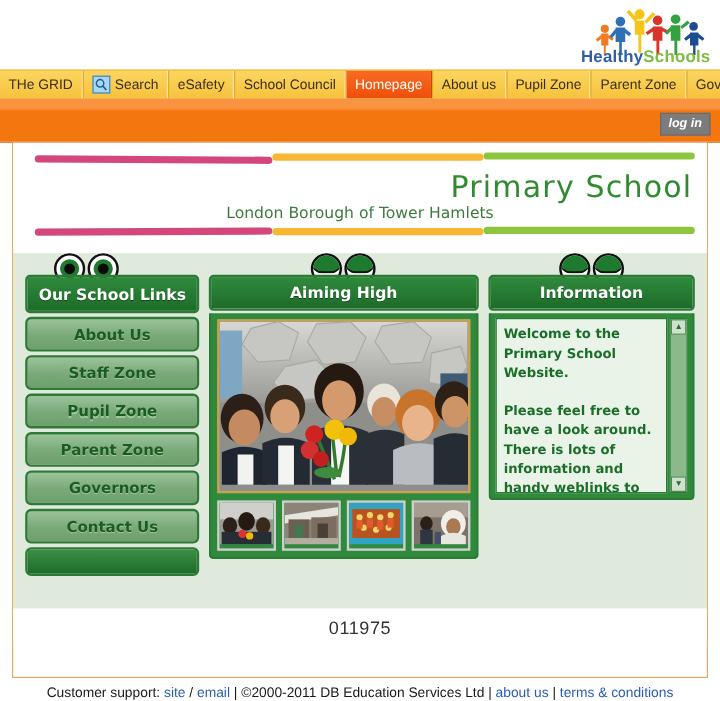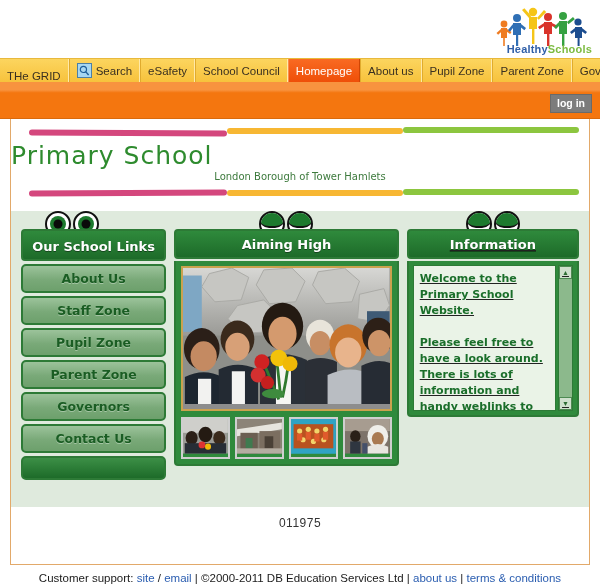--- a/index.html
+++ b/index.html
@@ -10,42 +10,42 @@
     font-family:"Liberation Sans", sans-serif;
     font-size:12px;
     color:#222;
     overflow:hidden;
     position:relative;
   }
 
   
   .logo-strip { height:58px; background:#fff; position:relative; }
   .hs-logo { position:absolute; right:6px; top:2px; width:104px; height:54px; }
-  .hs-word { position:absolute; right:8px; bottom:3px; font-size:11px; font-weight:bold; letter-spacing:.2px;padding-left:27px;}
+  .hs-word { position:absolute; right:8px; bottom:3px; font-size:14px; font-weight:bold; letter-spacing:.2px;padding-left:27px;}
   .hs-word .a { color:#2f5fa8; }
   .hs-word .b { color:#7dbb42; }
 
   
   .navbar {
     height:24px; background:#f9c94a;
     display:flex; align-items:stretch;
     border-top:1px solid #e8b93c;
     position:relative;
   }
   .nav-item {
     display:flex; align-items:center; justify-content:center;
     padding:0 7px;
     font-size:11.5px; color:#3a3020;
     border-right:1px solid #ffe9a8;
     border-left:1px solid #e0ab2e;
     white-space:nowrap;
     cursor:pointer;
     background:linear-gradient(#fcd55f,#f7c23c);
   }
-  .nav-item:first-child { border-left:none;align-items:flex-end; }
+  .nav-item:first-child { border-left:none; }
   .nav-item.active {
     background:linear-gradient(#f96a22,#ef4f08);
     color:#fff;
     border-left:1px solid #f98c4a;
     border-right:1px solid #d04504;
   }
   .search-ico {
     width:15px; height:15px; margin-right:4px;
     background:#a7d7f0; border:1px solid #4b7fa5;
     display:inline-flex; align-items:center; justify-content:center;
@@ -59,20 +59,21 @@
     position:relative;
     border-bottom:1px solid #d96a0c;
   }
   .login-btn {
     position:absolute; right:8px; top:12px;
     background:#7c7c7c; color:#fff;
     font-size:10.5px; font-weight:bold;
     padding:2px 6px 3px 6px;
     border:1px solid #6a6a6a;
     cursor:pointer;
+    font-style:italic;
   }
 
   
   .page {
     margin:0 10px;
     border-left:1px solid #e2a96a;
     border-right:1px solid #e2a96a;
     border-bottom:1px solid #e2a96a;
     background:#fff;
     height:446px;
@@ -82,46 +83,46 @@
   
   .banner { height:92px; position:relative; background:#fff; overflow:hidden; }
   .squiggle { position:absolute; left:18px; right:10px; height:6px; display:flex; }
   .squiggle .s1 { flex:0 0 36%; background:#d4477d; border-radius:3px; transform:translateY(1px) rotate(.35deg); }
   .squiggle .s2 { flex:0 0 32%; background:#f7b733; border-radius:3px; transform:translateY(-1px); }
   .squiggle .s3 { flex:1; background:#8cc63f; border-radius:3px; transform:translateY(-2px); }
   .squiggle.top { top:10px; }
   .squiggle.bottom { top:72px; }
   .squiggle.bottom .s1 { transform:translateY(-1px) rotate(-.3deg); }
   .school-title {
-    position:absolute; left:0; right:0; top:22px;
-    text-align:left;
+    position:absolute; left:0; right:12px; top:22px;
+    text-align:right;
     font-family:"DejaVu Sans", sans-serif;
     font-size:25px; color:#2e8b2e; letter-spacing:1px;
   }
   .school-sub {
     position:absolute; left:0; right:0; top:52px;
     text-align:center;
     font-family:"DejaVu Sans", sans-serif;
-    font-size:10px; color:#3d7a3d;
+    font-size:13px; color:#3d7a3d;
   }
 
   
   .content {
     background:#dfeadd;
     padding:18px 10px 8px 10px;
     height:296px;
     display:flex;
     gap:8px;
     position:relative;
   }
 
   .col { position:relative; }
   .col-left  { width:150px; }
   .col-mid   { width:232px; }
-  .col-right { width:178px;text-decoration:underline; }
+  .col-right { width:178px; }
 
   
   .eyes { position:absolute; top:-18px; left:24px; display:flex; gap:2px; z-index:5; }
   .eyes.center { left:50%; transform:translateX(-50%); }
   .eye {
     width:26px; height:26px; border-radius:50%;
     background:#fff; border:2px solid #111;
     position:relative; overflow:hidden;
   }
   .eye .pupil {
@@ -238,21 +239,21 @@
     border:1px solid #4d8a52;
     display:flex; align-items:center; justify-content:center;
     font-size:7px; color:#2d6b33; line-height:1;
   }
   .vs-track { flex:1; background:#8cb98c; }
 
   
   .counter {
     height:32px; background:#fff;
     display:flex; align-items:center; justify-content:center;
-    font-size:12px; color:#333;
+    font-size:15px; color:#333;
     letter-spacing:.5px;
   }
 
   
   .footer {
     margin-top:5px;
     text-align:center;
     font-size:11.5px;
     color:#1a1a1a;
     line-height:1.45;

